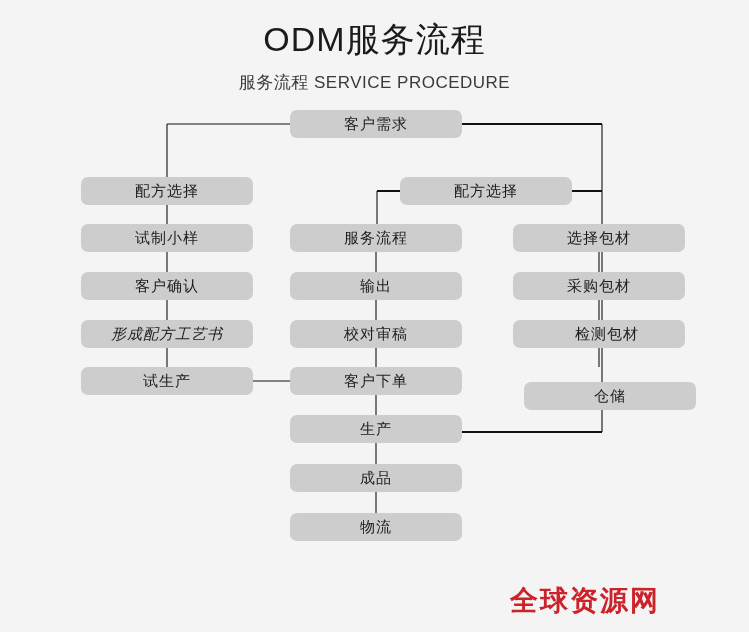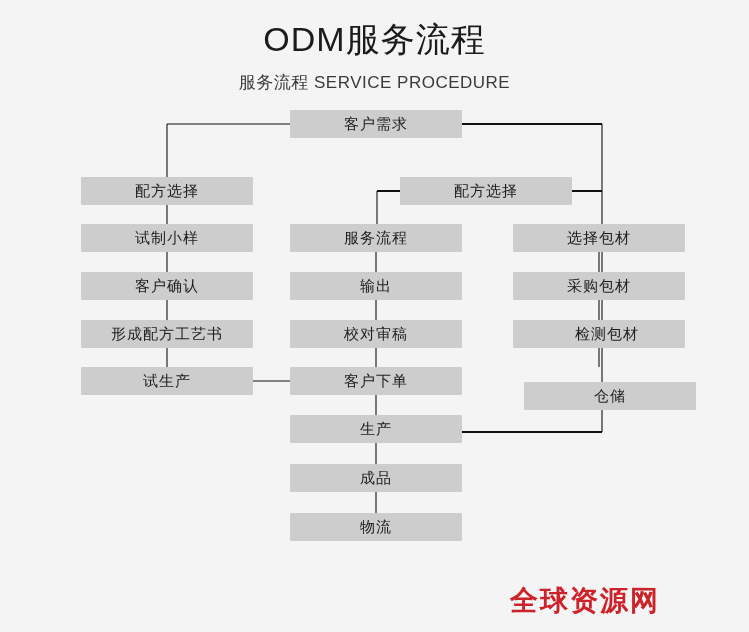--- a/index.html
+++ b/index.html
@@ -34,21 +34,21 @@
 
   svg.wires{position:absolute;left:0;top:0;width:749px;height:632px;}
   svg.wires line{stroke:#111;}
   .thin{stroke-width:1.1;}
   .thick{stroke-width:2;}
 
   .node{
     position:absolute;
     height:28px;
     background:#cdcdcd;
-    border-radius:1px;
+    border-radius:7px;
     display:flex;
     align-items:center;
     justify-content:center;
     font-size:15px;
     letter-spacing:1px;
     color:#1c1c1c;
     box-sizing:border-box;
   }
   .col-l{left:81px;width:172px;}
   .col-m{left:290px;width:172px;}
@@ -103,21 +103,21 @@
     <line class="thin" x1="599" y1="252" x2="599" y2="272"></line>
     <line class="thin" x1="599" y1="300" x2="599" y2="320"></line>
     <line class="thin" x1="599" y1="348" x2="599" y2="367"></line>
   </svg>
 
   <div class="node col-m" style="top:110px;">客户需求</div>
 
   <div class="node col-l" style="top:177px;">配方选择</div>
   <div class="node col-l" style="top:224px;">试制小样</div>
   <div class="node col-l" style="top:272px;">客户确认</div>
-  <div class="node col-l" style="top:320px;">形成配方工艺书</div>
+  <div class="node col-l" style="top:320px;font-style:italic;">形成配方工艺书</div>
   <div class="node col-l" style="top:367px;">试生产</div>
 
   <div class="node" style="left:400px;top:177px;width:172px;">配方选择</div>
   <div class="node col-m" style="top:224px;">服务流程</div>
   <div class="node col-m" style="top:272px;">输出</div>
   <div class="node col-m" style="top:320px;">校对审稿</div>
   <div class="node col-m" style="top:367px;">客户下单</div>
   <div class="node col-m" style="top:415px;text-align:right;">生产</div>
   <div class="node col-m" style="top:464px;">成品</div>
   <div class="node col-m" style="top:513px;">物流</div>

